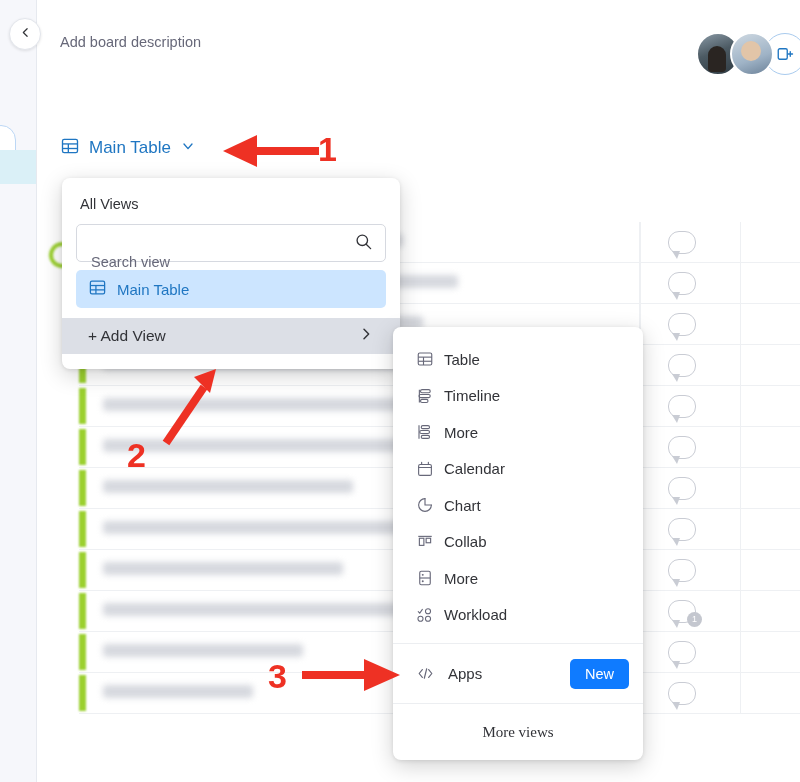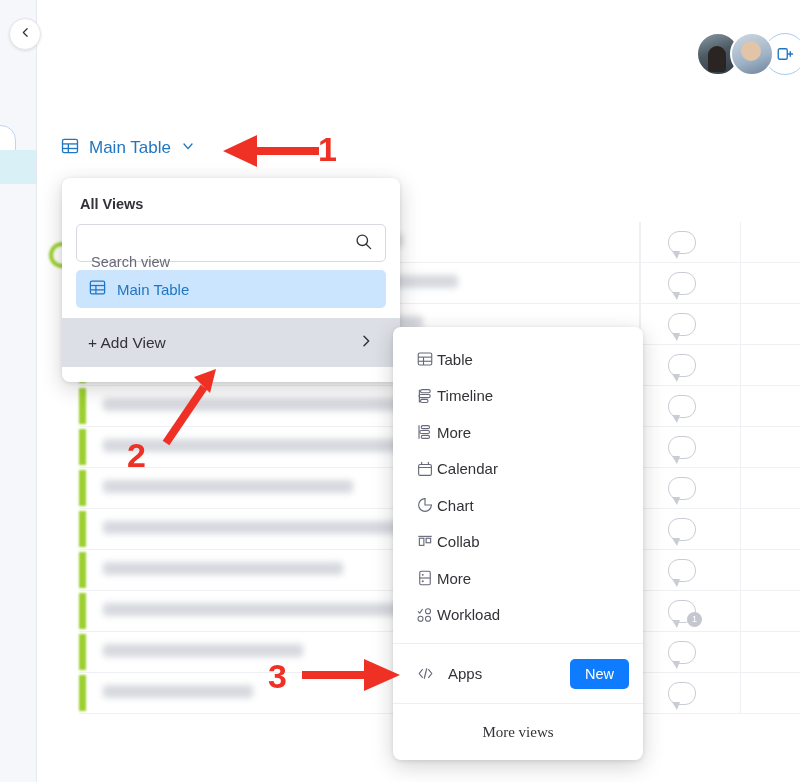--- a/index.html
+++ b/index.html
@@ -266,21 +266,20 @@
     border-radius: 8px;
     box-shadow: 0 6px 22px rgba(0,0,0,.18), 0 1px 4px rgba(0,0,0,.10);
     padding: 14px 14px 0 14px;
     box-sizing: border-box;
     z-index: 20;
   }
   #all-views-label {
     font-size: 14.5px;
     color: #323338;
     padding: 4px 4px 12px 4px;
-    font-weight: bold;
   }
   #search-view-wrap {
     position: relative;
     height: 38px;
     border: 1px solid #d6d9e0;
     border-radius: 5px;
     display: flex;
     align-items: center;
     padding: 0 12px;
     box-sizing: border-box;
@@ -312,21 +311,21 @@
     background: #cce5ff;
   }
   #view-item-main-table .view-item-label {
     color: #1f76c2;
     font-size: 15px;
   }
   #add-view-row {
     margin-top: 10px;
     margin-left: -14px;
     margin-right: -14px;
-    height: 49px;
+    height: 36px;
     background: #dcdfe6;
     display: flex;
     align-items: center;
     justify-content: space-between;
     padding: 0 26px 0 26px;
     box-sizing: border-box;
     cursor: pointer;
   }
   #add-view-label {
     font-size: 15.5px;
@@ -345,21 +344,21 @@
     border-radius: 8px;
     box-shadow: 0 6px 22px rgba(0,0,0,.18), 0 1px 4px rgba(0,0,0,.10);
     z-index: 25;
     padding: 14px 0 0 0;
     box-sizing: border-box;
   }
   .submenu-item {
     height: 36.5px;
     display: flex;
     align-items: center;
-    gap: 2px;
+    gap: 9px;
     padding: 0 22px;
     box-sizing: border-box;
     cursor: pointer;
   }
   .submenu-item .submenu-label {
     font-size: 15px;
     color: #323338;
   }
   .submenu-icon {
     width: 20px;
@@ -549,20 +548,21 @@
           <div class="row-cellgrid">
             <div class="grid-sep" style="left: 0px;"></div>
             <div class="grid-sep" style="left: 100px;"></div>
             <div class="bubble"></div>
           </div>
         </div>
       </div>
   </div>
 
   <div id="board-header">
+    <div id="board-description">Add board description</div>
   </div>
 
   <div id="avatar-group">
     <div class="avatar" id="avatar-a"></div>
     <div class="avatar" id="avatar-b"></div>
     <div id="invite-chip">
       <svg width="18" height="18" viewBox="0 0 24 24" fill="none" stroke="#1f76c2" stroke-width="1.8" stroke-linecap="round" stroke-linejoin="round">
         <rect x="3" y="5" width="12" height="14" rx="2"></rect>
         <line x1="19" y1="9" x2="19" y2="15"></line>
         <line x1="16" y1="12" x2="22" y2="12"></line>

